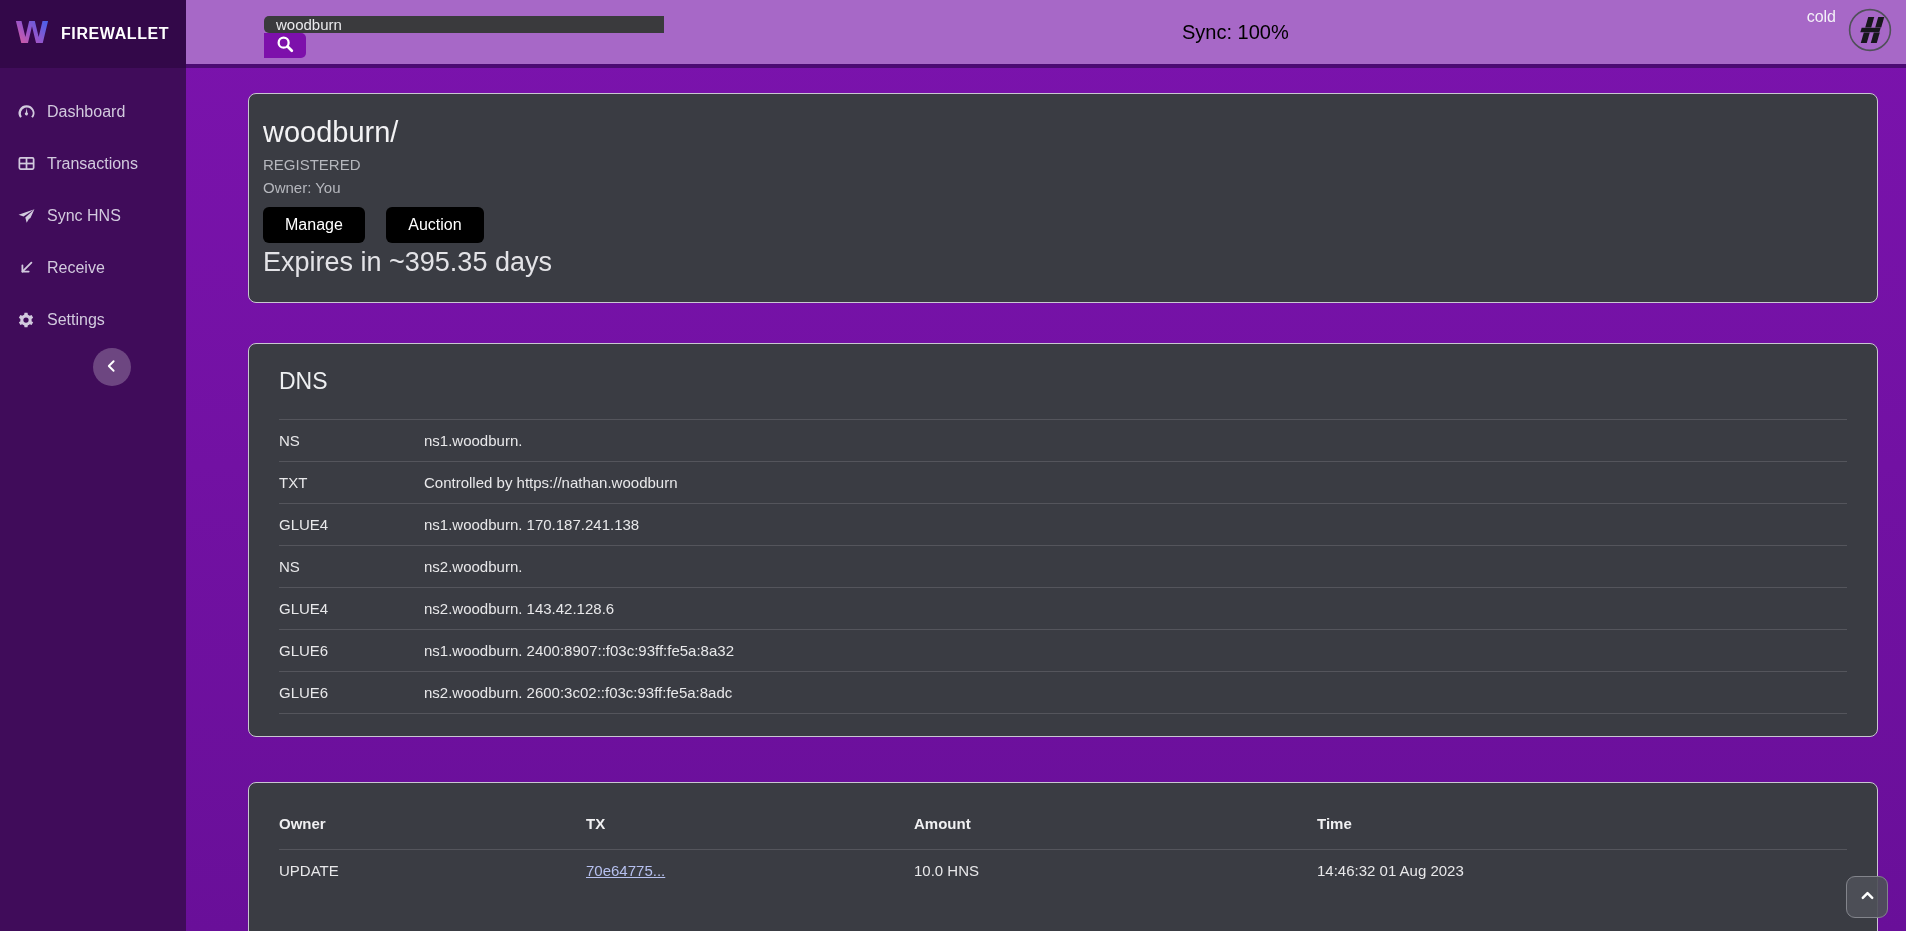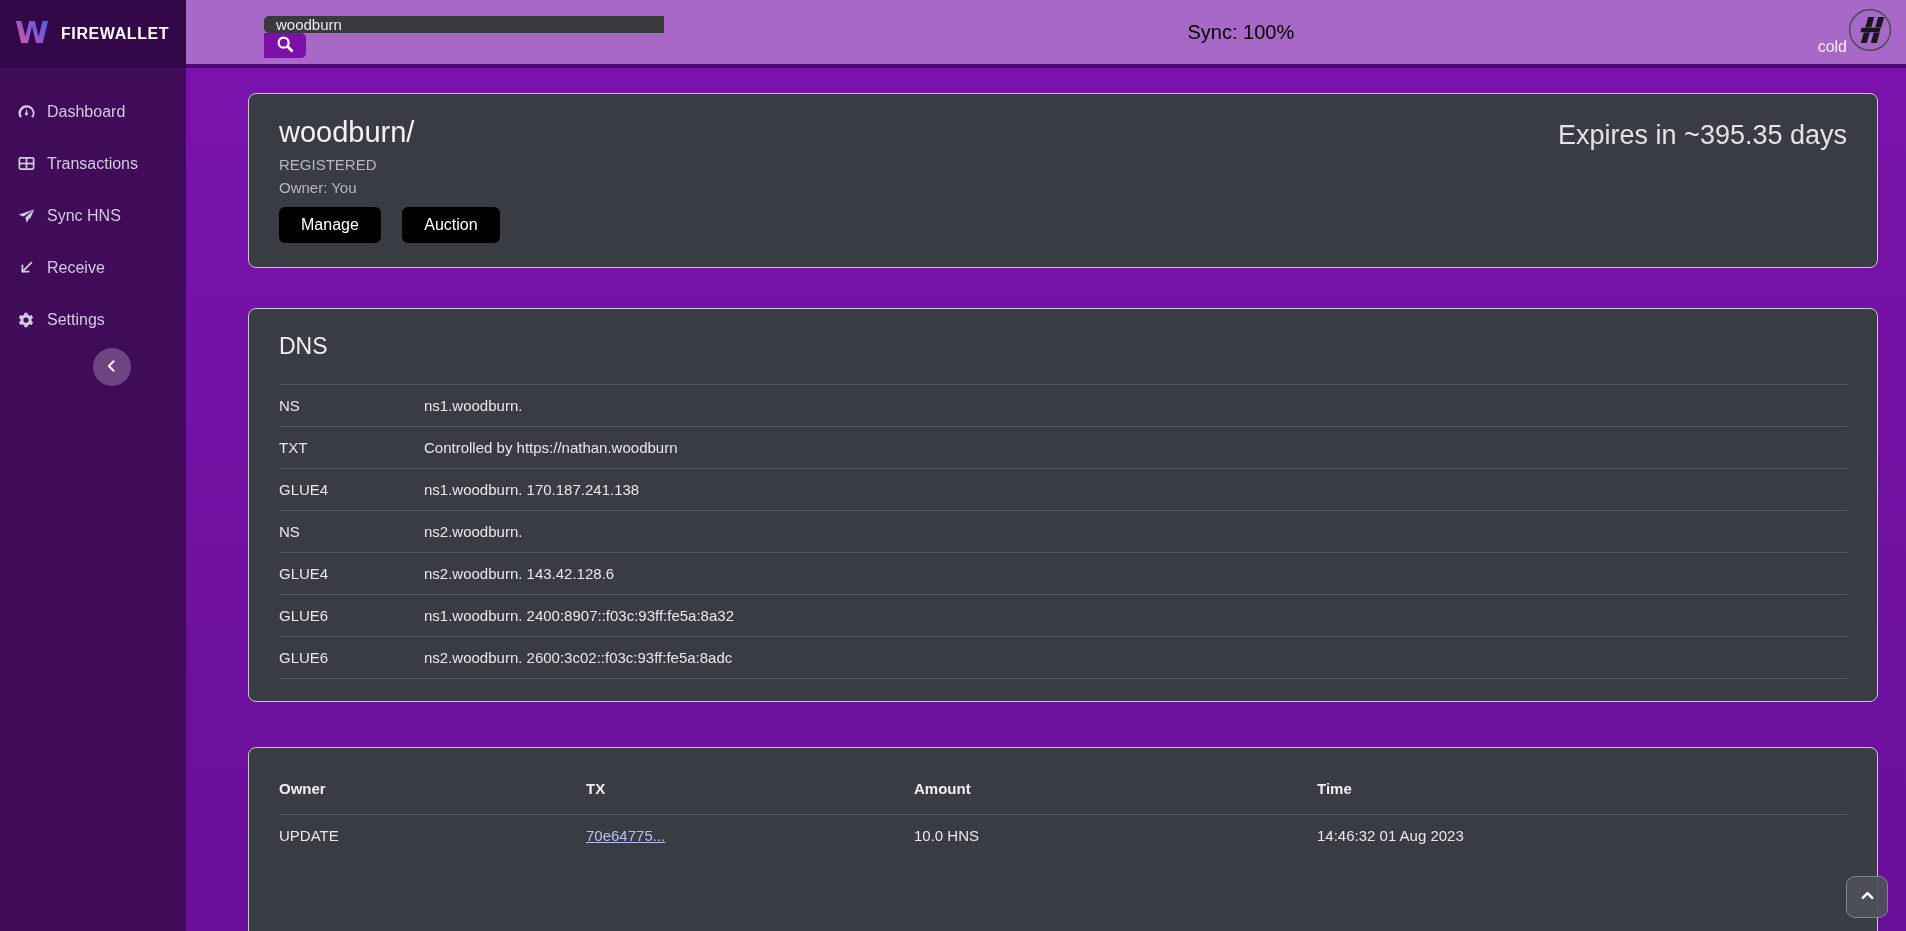--- a/index.html
+++ b/index.html
@@ -19,28 +19,28 @@
 
   
   .topbar{position:fixed;left:186px;right:0;top:0;height:64px;background:#a768c7;
     border-bottom:4px solid #4c0a73;display:flex;align-items:center;justify-content:space-between;z-index:5;}
   .search-group{margin-left:78px;display:flex;height:32px;width:400px;flex-direction:column;}
   .search-input{flex:1;background:#3a3a3d;border:none;color:#eaeaec;font-size:15px;padding:0 12px;
     border-radius:5px 0 0 5px;outline:none;font-family:inherit;}
   .search-button{width:42px;background:#7d10ab;border:none;border-radius:0 5px 5px 0;
     display:flex;align-items:center;justify-content:center;cursor:pointer;}
   .sync{color:#000000;font-size:20px;}
-  .wallet-group{display:flex;align-items:flex-end;gap:1px;margin-right:14px;cursor:pointer;}
+  .wallet-group{display:flex;align-items:flex-start;gap:12px;margin-right:14px;cursor:pointer;}
   .wallet-name{color:#f4f1f8;font-size:16px;}
 
   
   .main{position:absolute;left:248px;top:68px;width:1630px;}
   .card{background:#3a3c43;border:1px solid #c9c6d1;border-radius:8px;color:#e9e9eb;box-sizing:border-box;}
 
-  .domain-card{margin-top:25px;padding:22px 30px 24px;display:flex;justify-content:space-between;align-items:flex-start;}
+  .domain-card{margin-top:25px;padding:22px 14px 24px;display:flex;justify-content:space-between;align-items:flex-start;flex-direction:column;}
   .domain-title{font-size:29px;font-weight:400;color:#f2f2f4;margin:0 0 7px;}
   .domain-status,.domain-owner{font-size:15px;color:#b5b7bd;margin-bottom:6px;}
   .button-row{margin-top:11px;}
   .btn{background:#000000;color:#fff;border:none;border-radius:6px;font-size:16px;
     padding:9px 22px;margin-right:17px;cursor:pointer;font-family:inherit;}
   .expires{font-size:27px;color:#e3e3e7;margin-top:4px;}
 
   .dns-card{margin-top:40px;padding:24px 30px 22px;}
   .card-title{font-size:23px;font-weight:400;color:#eef0f2;margin:0 0 24px;}
   table{width:100%;border-collapse:collapse;table-layout:fixed;}

